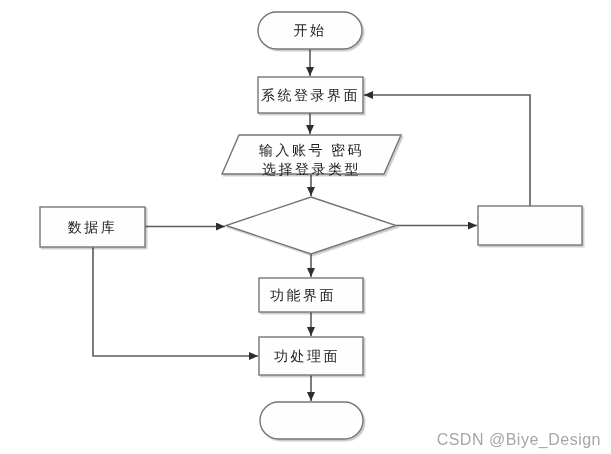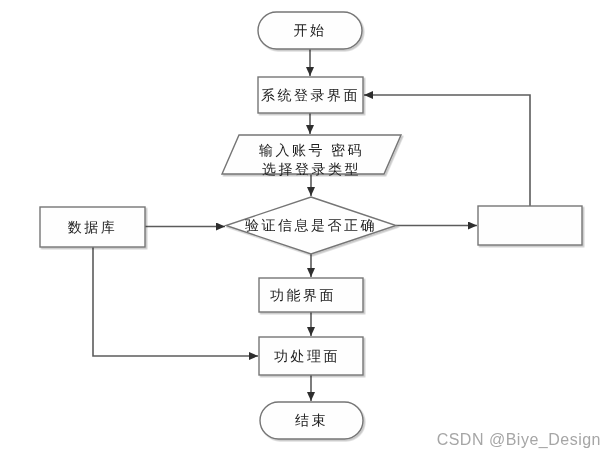--- a/index.html
+++ b/index.html
@@ -98,21 +98,19 @@
   </svg>
 
   <div class="node-label lbl-login">系统登录界面</div>
   <div class="node-label lbl-start">开始</div>
   <div class="node-label lbl-input">
     <span>
       <span class="tline">输入账号 密码</span>
       <span class="tline">选择登录类型</span>
     </span>
   </div>
-  <div class="node-label lbl-decision">验证信息是否正确</div>
   <div class="node-label lbl-database">数据库</div>
   <div class="node-label lbl-function">功能界面</div>
   <div class="node-label lbl-process">功处理面</div>
-  <div class="node-label lbl-end">结束</div>
 
   <div class="watermark">CSDN @Biye_Design</div>
 
 </div>
 
 </body></html>

